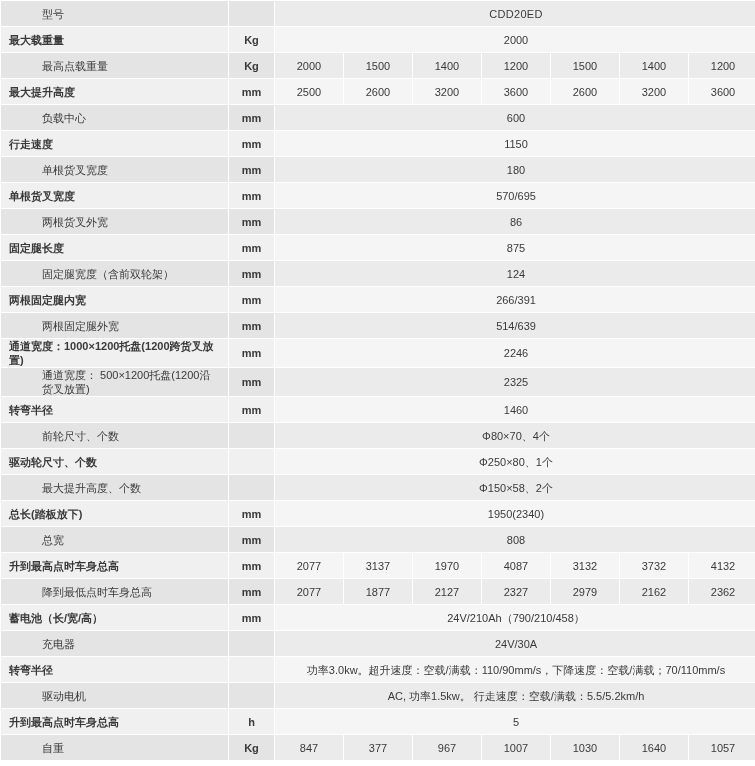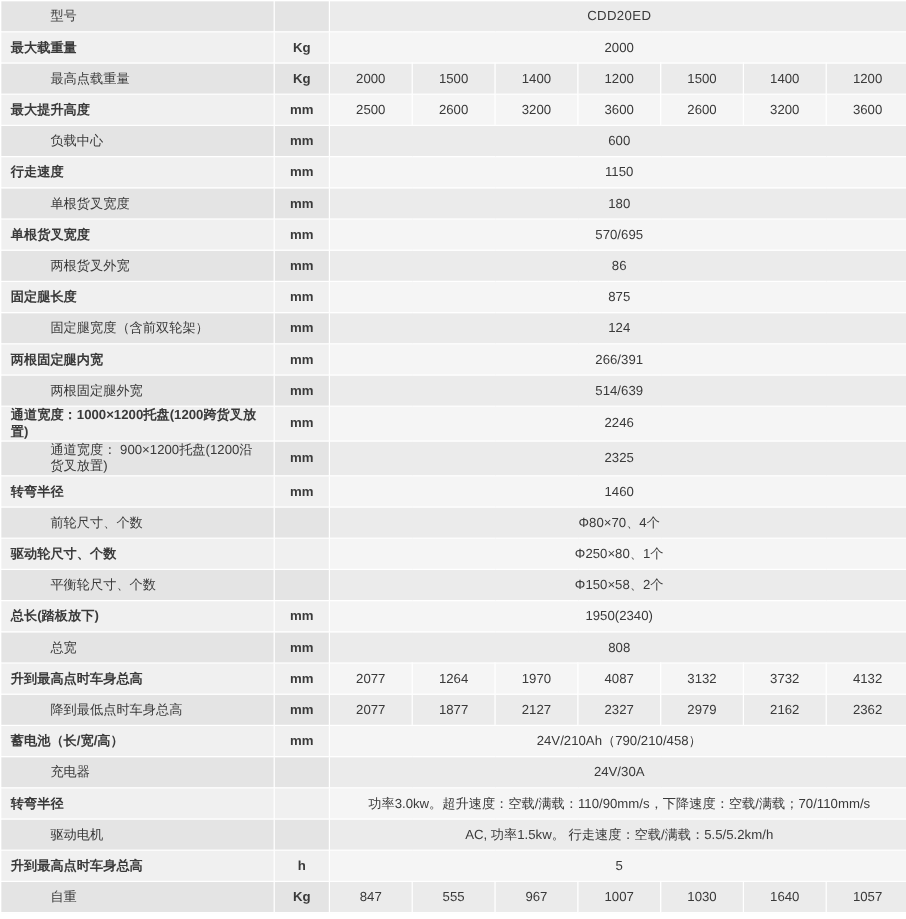--- a/index.html
+++ b/index.html
@@ -139,59 +139,59 @@
         <td class="label">两根固定腿外宽</td>
         <td class="unit">mm</td>
         <td class="val" colspan="7">514/639</td>
       </tr>
       <tr class="row-b">
         <td class="label">通道宽度：1000×1200托盘(1200跨货叉放置)</td>
         <td class="unit">mm</td>
         <td class="val" colspan="7">2246</td>
       </tr>
       <tr class="row-a">
-        <td class="label">通道宽度： 900×1200托盘(1200沿货叉放置)</td>
+        <td class="label">通道宽度： 500×1200托盘(1200沿货叉放置)</td>
         <td class="unit">mm</td>
         <td class="val" colspan="7">2325</td>
       </tr>
       <tr class="row-b">
         <td class="label">转弯半径</td>
         <td class="unit">mm</td>
         <td class="val" colspan="7">1460</td>
       </tr>
       <tr class="row-a">
         <td class="label">前轮尺寸、个数</td>
         <td class="unit"></td>
         <td class="val" colspan="7">Φ80×70、4个</td>
       </tr>
       <tr class="row-b">
         <td class="label">驱动轮尺寸、个数</td>
         <td class="unit"></td>
         <td class="val" colspan="7">Φ250×80、1个</td>
       </tr>
       <tr class="row-a">
-        <td class="label">平衡轮尺寸、个数</td>
+        <td class="label">最大提升高度、个数</td>
         <td class="unit"></td>
         <td class="val" colspan="7">Φ150×58、2个</td>
       </tr>
       <tr class="row-b">
         <td class="label">总长(踏板放下)</td>
         <td class="unit">mm</td>
         <td class="val" colspan="7">1950(2340)</td>
       </tr>
       <tr class="row-a">
         <td class="label">总宽</td>
         <td class="unit">mm</td>
         <td class="val" colspan="7">808</td>
       </tr>
       <tr class="row-b">
         <td class="label">升到最高点时车身总高</td>
         <td class="unit">mm</td>
         <td class="val">2077</td>
-        <td class="val">1264</td>
+        <td class="val">3137</td>
         <td class="val">1970</td>
         <td class="val">4087</td>
         <td class="val">3132</td>
         <td class="val">3732</td>
         <td class="val">4132</td>
       </tr>
       <tr class="row-a">
         <td class="label">降到最低点时车身总高</td>
         <td class="unit">mm</td>
         <td class="val">2077</td>
@@ -224,21 +224,21 @@
       </tr>
       <tr class="row-b">
         <td class="label">升到最高点时车身总高</td>
         <td class="unit">h</td>
         <td class="val" colspan="7">5</td>
       </tr>
       <tr class="row-a">
         <td class="label">自重</td>
         <td class="unit">Kg</td>
         <td class="val">847</td>
-        <td class="val">555</td>
+        <td class="val">377</td>
         <td class="val">967</td>
         <td class="val">1007</td>
         <td class="val">1030</td>
         <td class="val">1640</td>
         <td class="val">1057</td>
       </tr>
     </tbody>
 </table>
 
 </body></html>

